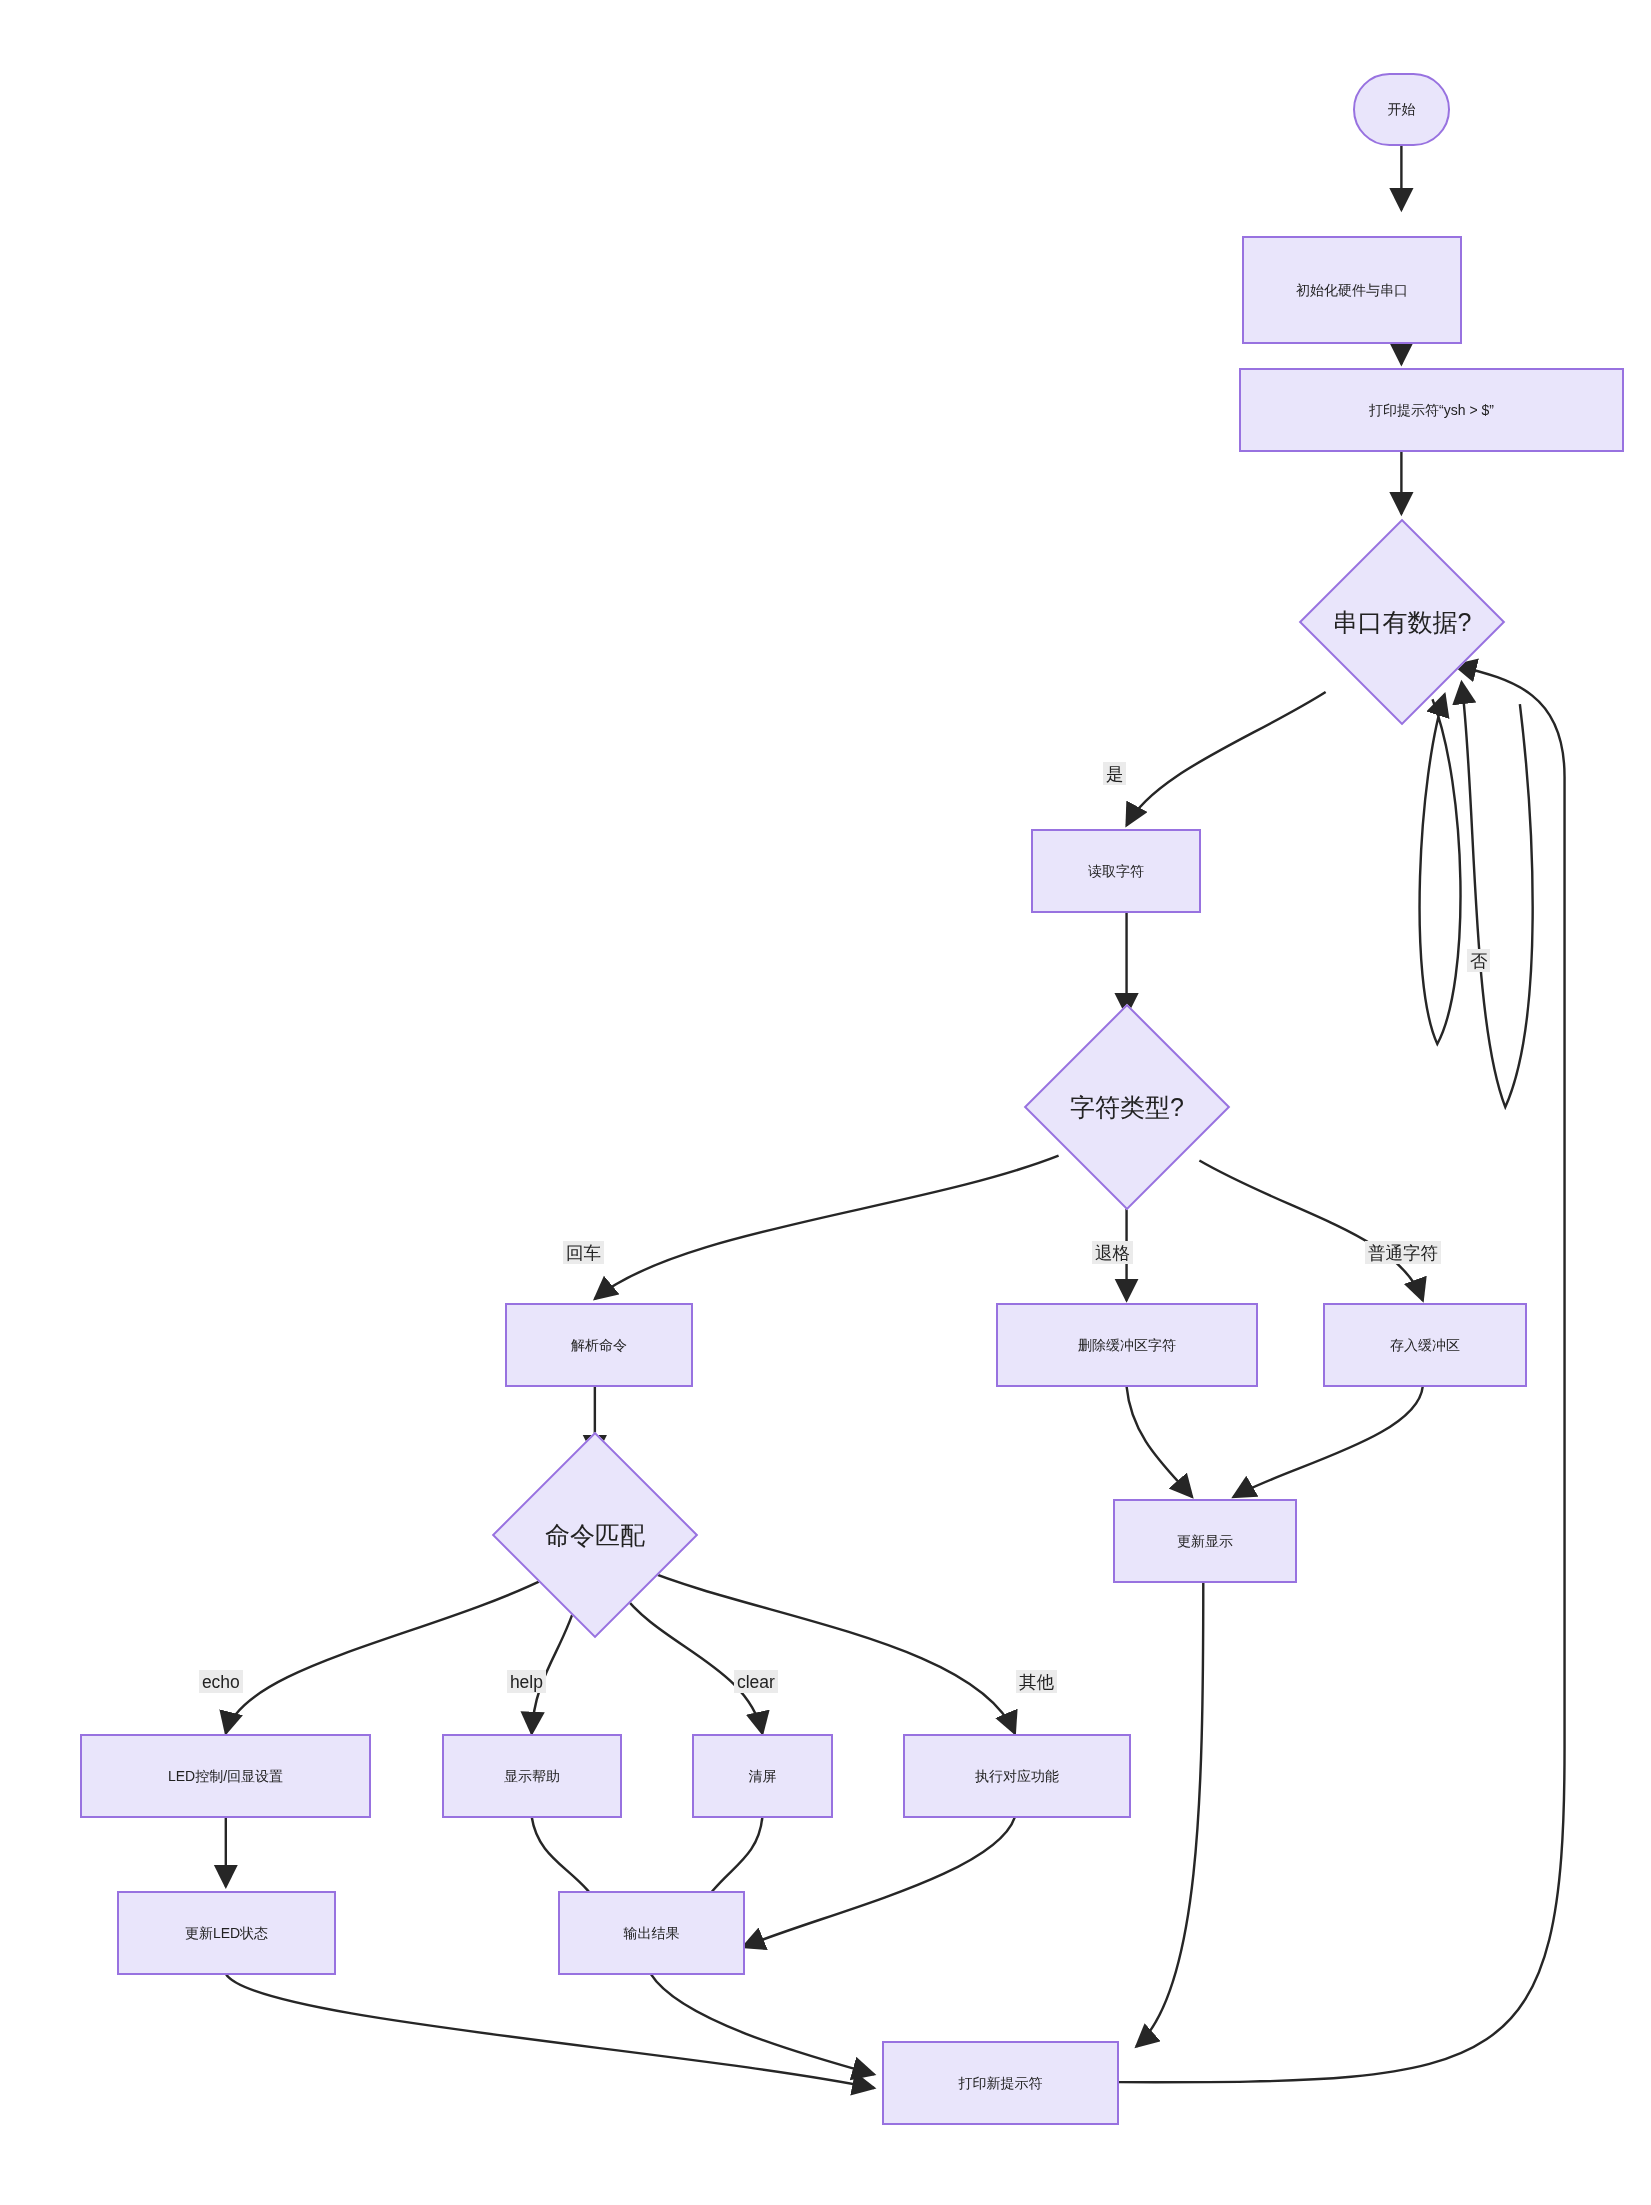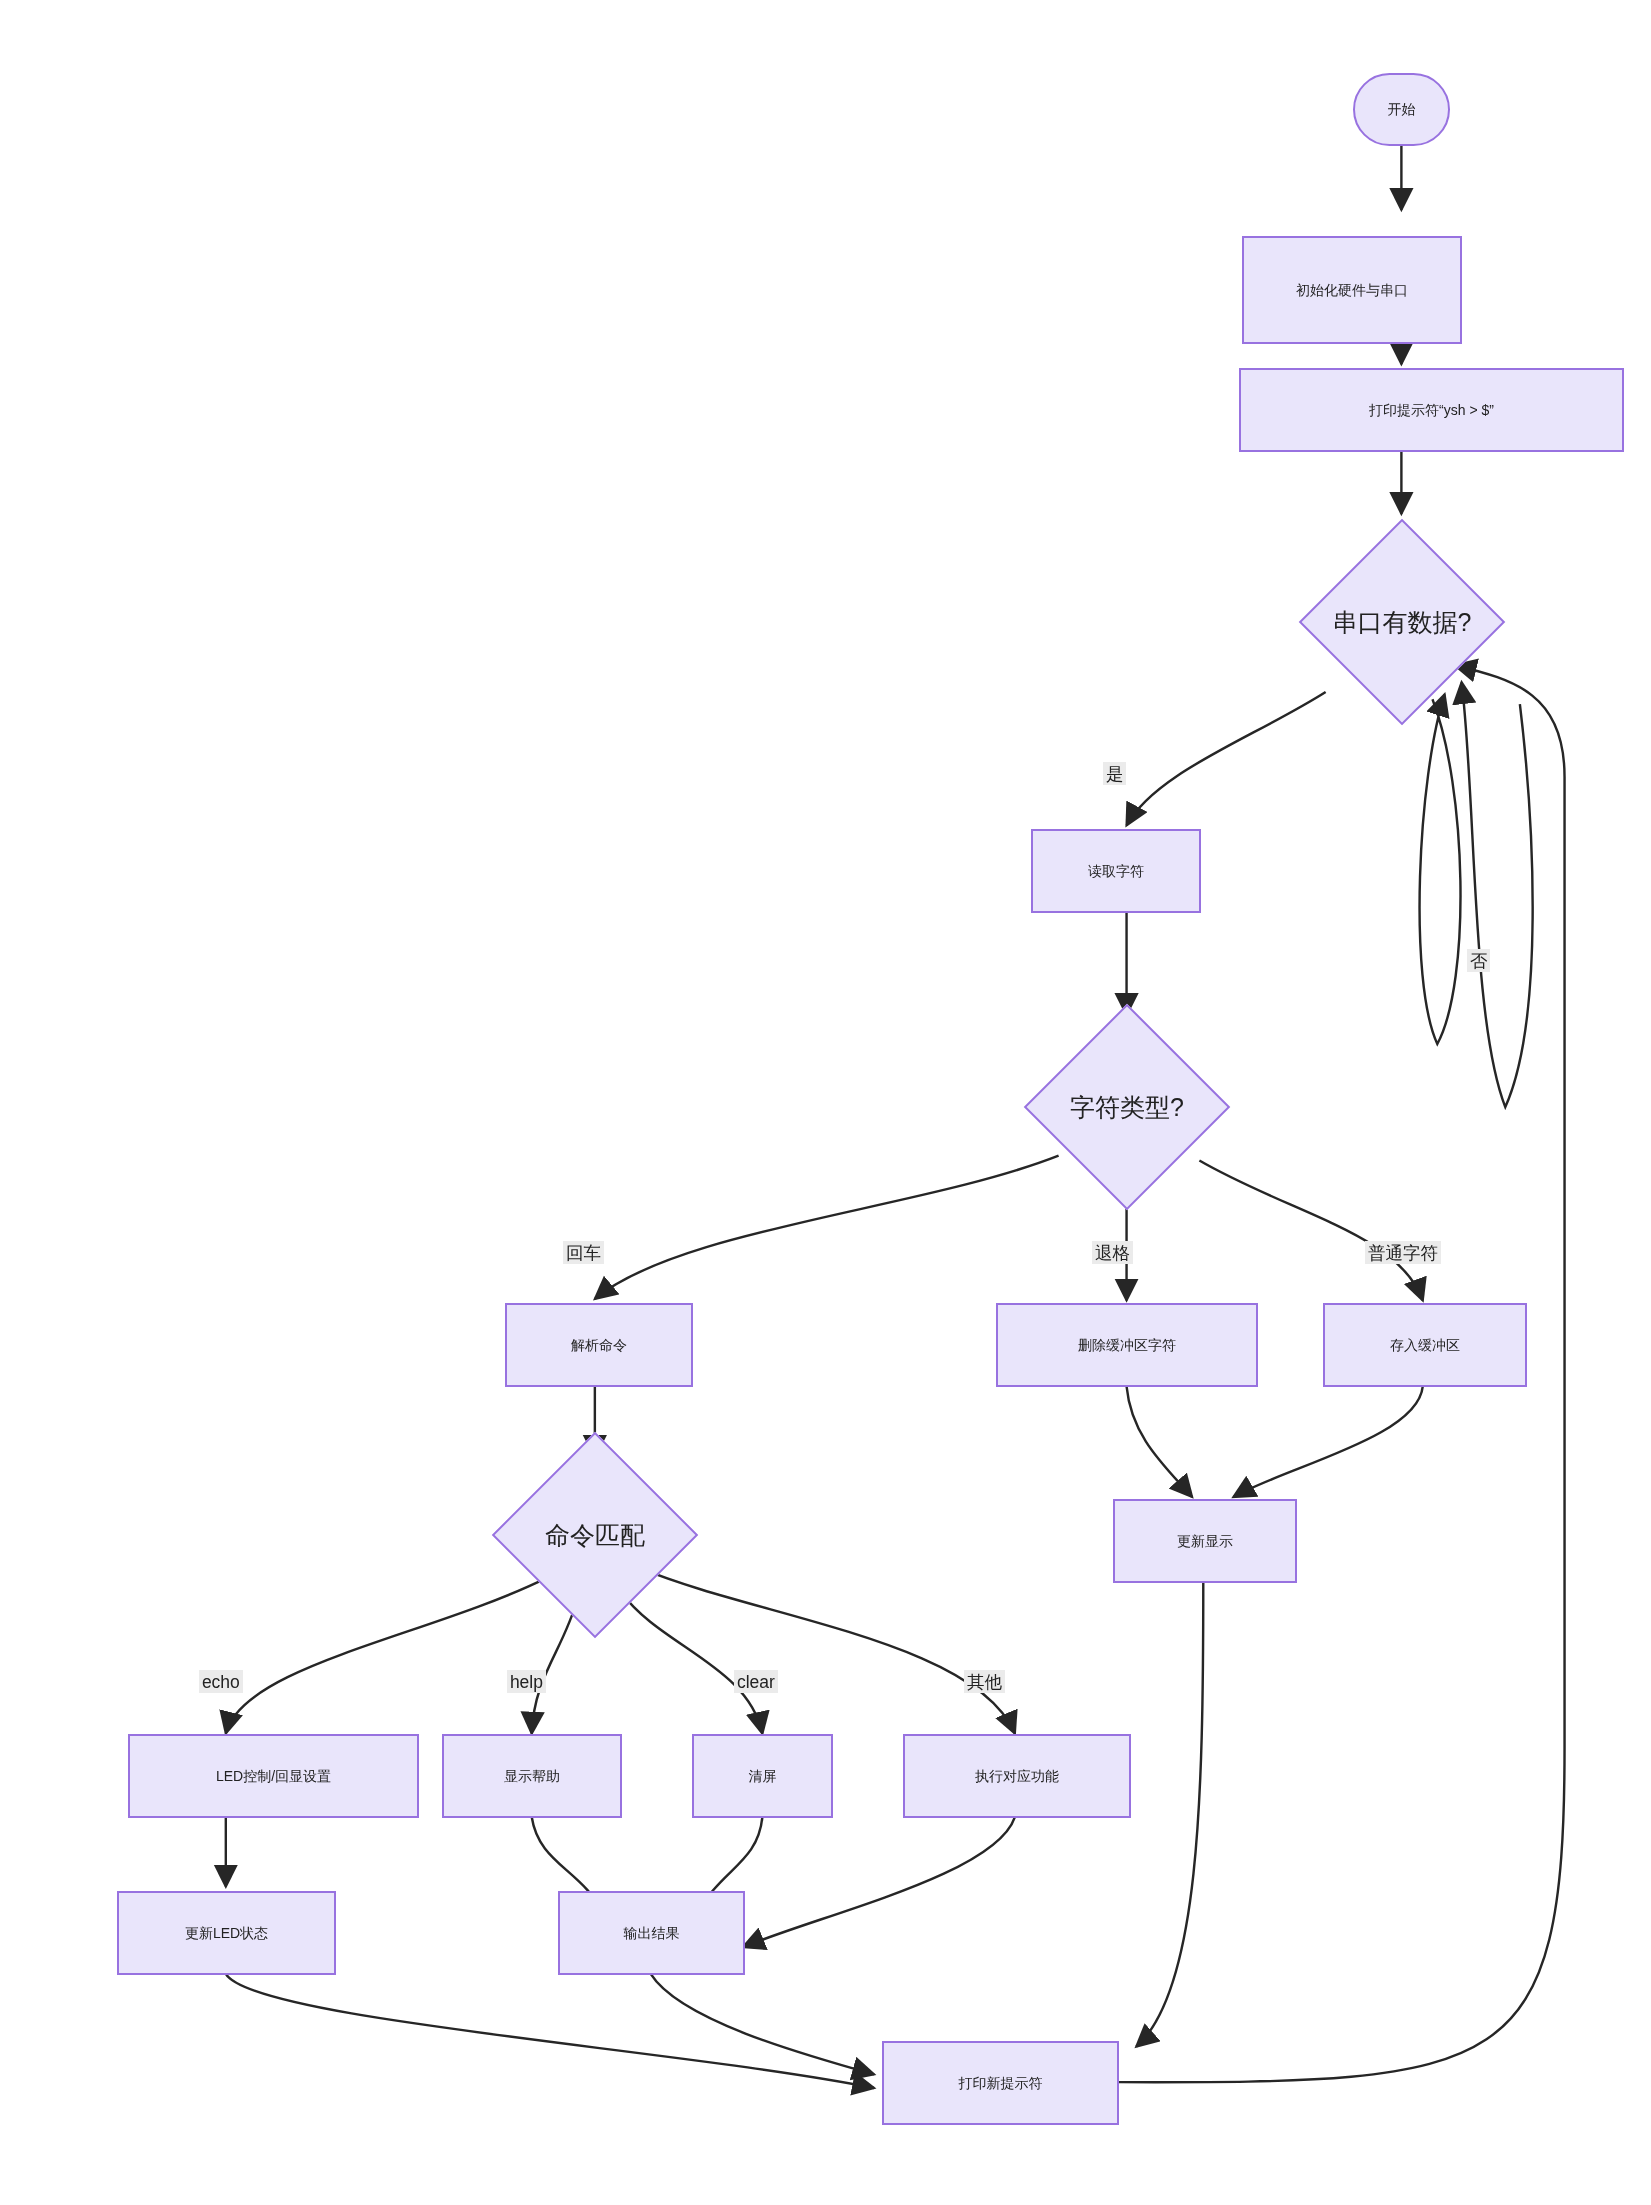--- a/index.html
+++ b/index.html
@@ -111,21 +111,21 @@
 
   <div class="node" style="left:1323px;top:1303px;width:204px;height:84px;">存入缓冲区</div>
 
   <div class="node" style="left:1113px;top:1499px;width:184px;height:84px;">更新显示</div>
 
   <div class="diamond" style="left:522px;top:1462px;width:146px;height:146px;">
     <div class="dshape"></div>
     <div class="dlabel">命令匹配</div>
   </div>
 
-  <div class="node" style="left:80px;top:1734px;width:291px;height:84px;margin-left:48px;">LED控制/回显设置</div>
+  <div class="node" style="left:80px;top:1734px;width:291px;height:84px;">LED控制/回显设置</div>
 
   <div class="node" style="left:442px;top:1734px;width:180px;height:84px;">显示帮助</div>
 
   <div class="node" style="left:692px;top:1734px;width:141px;height:84px;">清屏</div>
 
   <div class="node" style="left:903px;top:1734px;width:228px;height:84px;">执行对应功能</div>
 
   <div class="node" style="left:117px;top:1891px;width:219px;height:84px;">更新LED状态</div>
 
   <div class="node" style="left:558px;top:1891px;width:187px;height:84px;">输出结果</div>
@@ -141,16 +141,16 @@
   <div class="edgelabel" style="left:1092px;top:1241px;">退格</div>
 
   <div class="edgelabel" style="left:1365px;top:1241px;">普通字符</div>
 
   <div class="edgelabel" style="left:199px;top:1670px;">echo</div>
 
   <div class="edgelabel" style="left:507px;top:1670px;">help</div>
 
   <div class="edgelabel" style="left:734px;top:1670px;">clear</div>
 
-  <div class="edgelabel" style="left:964px;top:1670px;">其他</div>
+  <div class="edgelabel" style="left:1016px;top:1670px;">其他</div>
 
 </div>
 
 
 </body></html>

